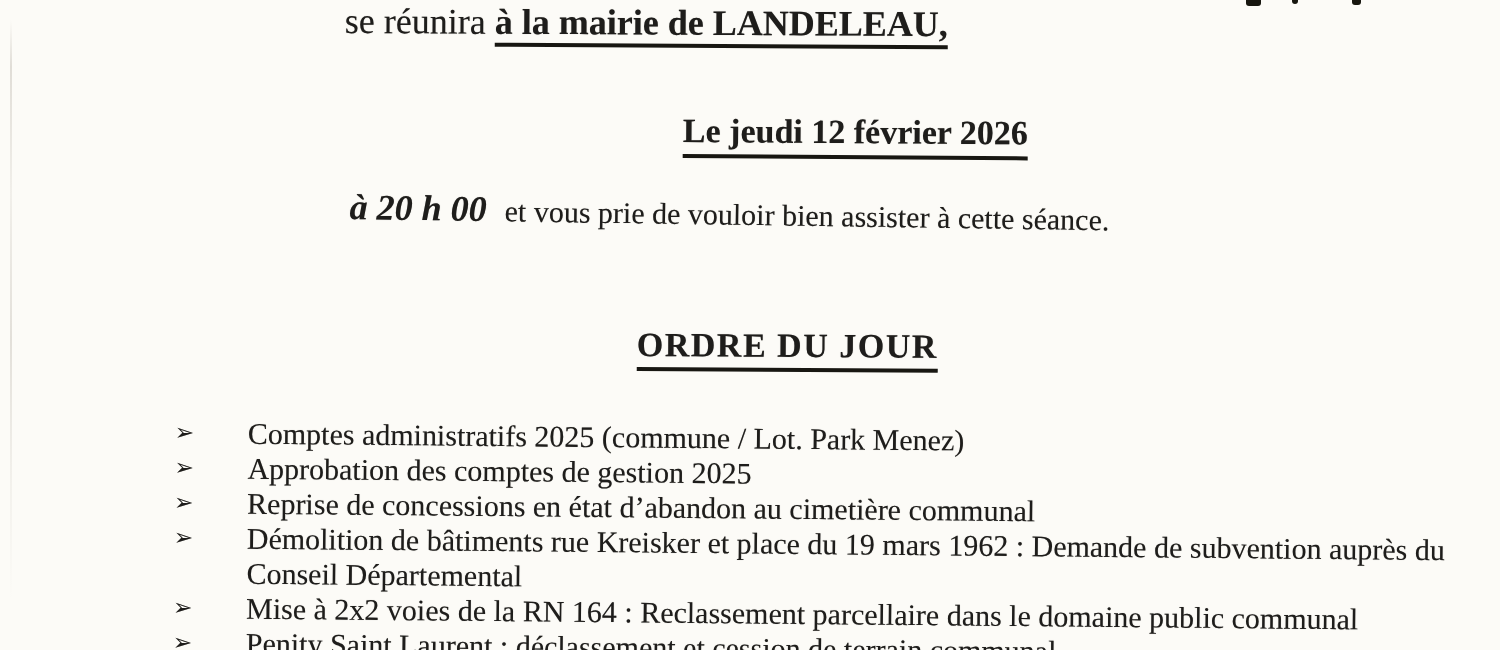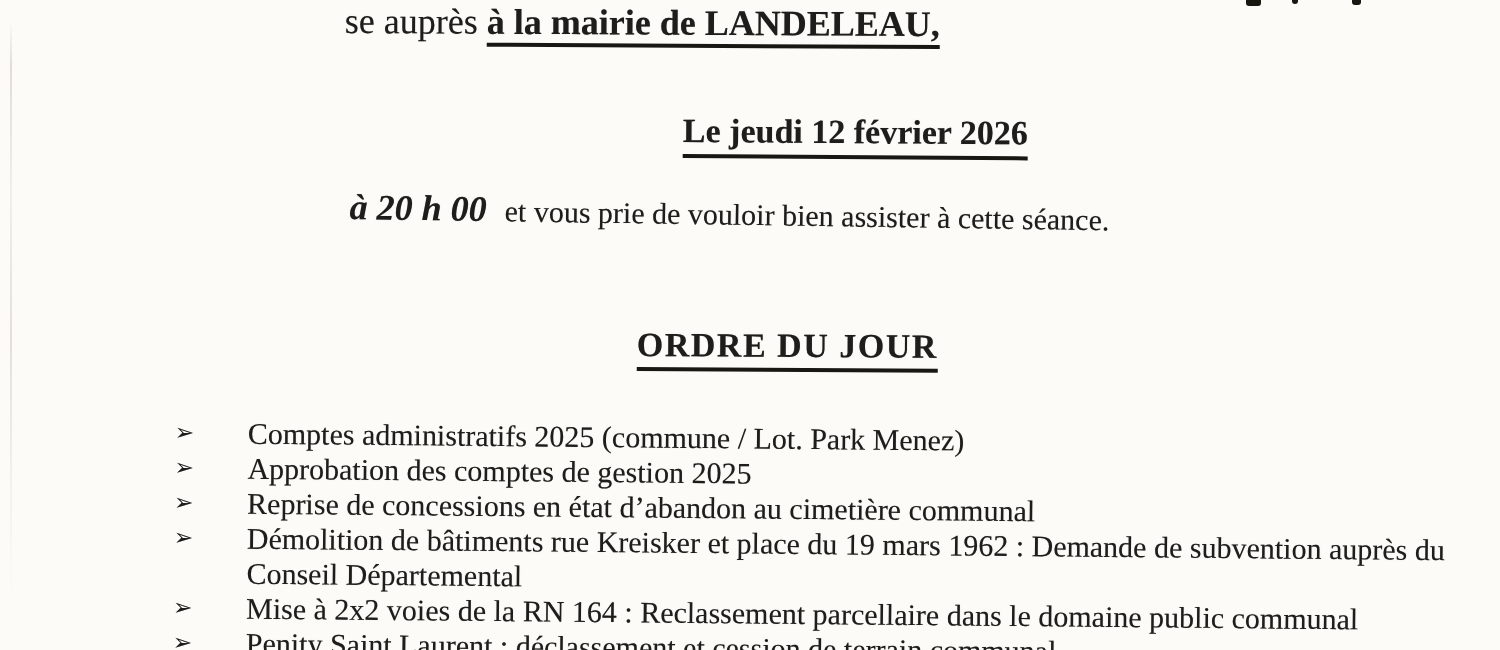--- a/index.html
+++ b/index.html
@@ -84,21 +84,21 @@
 </head>
 <body>
 
 <div class="page">
 
   <div class="scan-line"></div>
   <div class="ink-mark m1"></div>
   <div class="ink-mark m2"></div>
   <div class="ink-mark m3"></div>
 
-  <div class="intro-line txt"><span>se auprès </span><span class="intro-em">à la mairie de LANDELEAU,</span></div>
+  <div class="intro-line txt"><span>se réunira </span><span class="intro-em">à la mairie de LANDELEAU,</span></div>
 
   <div class="date-heading txt">Le jeudi 12 février 2026</div>
 
   <div class="time-line txt"><span class="time-value">à 20 h 00</span><span>et vous prie de vouloir bien assister à cette séance.</span></div>
 
   <div class="agenda-title txt">ORDRE DU JOUR</div>
 
   <div class="agenda-list">
 
     <div class="agenda-item">

